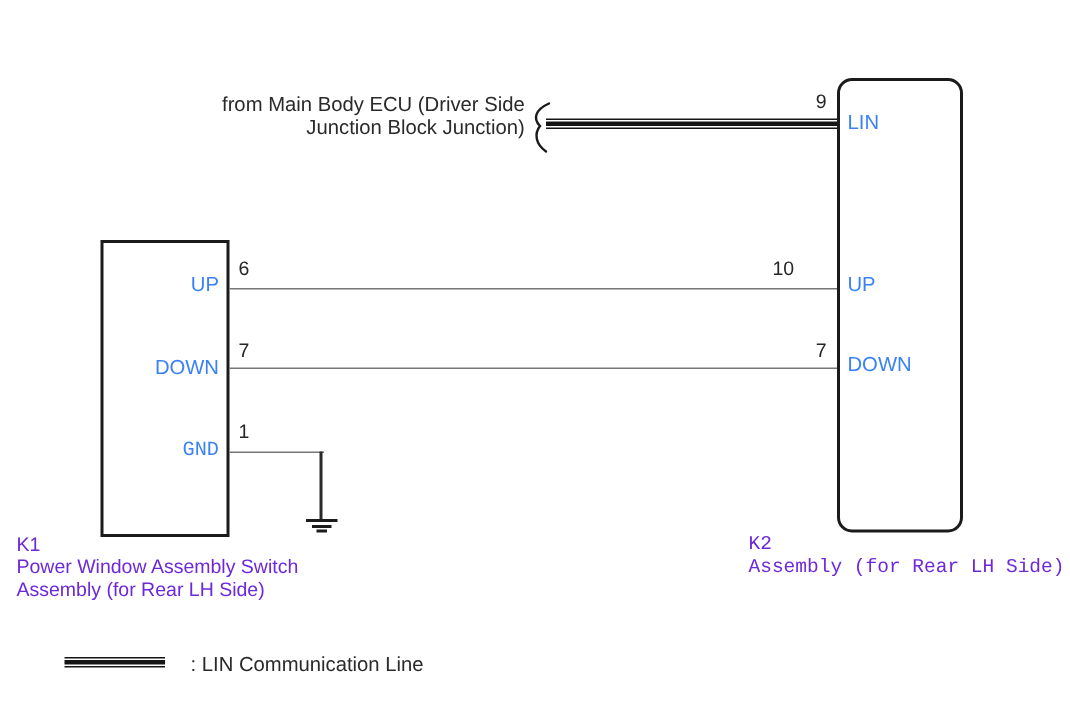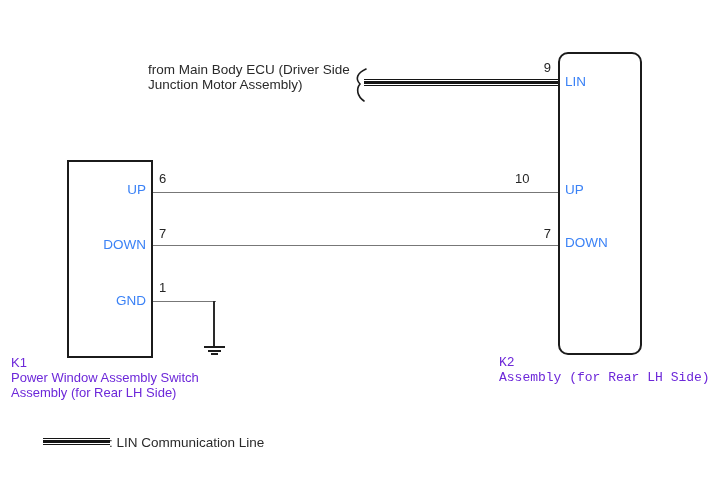--- a/index.html
+++ b/index.html
@@ -15,20 +15,21 @@
     font-family: "Liberation Sans", sans-serif;
     color: #2a2a2a;
     overflow: hidden;
   }
   .abs { position: absolute; }
   .txt {
     font-size: 13.5px;
     line-height: 15px;
     white-space: nowrap;
     color: #2a2a2a;
+    text-align: right;
   }
   .pin-num {
     position: absolute;
     font-size: 13px;
     line-height: 14px;
     white-space: nowrap;
     color: #262626;
   }
   .pin-label {
     position: absolute;
@@ -87,21 +88,21 @@
     color: #6d28d9;
   }
 </style>
 </head>
 <body>
 
 <div class="canvas">
 
   <div class="abs txt" style="left:148px; top:63px; line-height:14.5px;">
     <div>from Main Body ECU (Driver Side</div>
-    <div>Junction Motor Assembly)</div>
+    <div>Junction Block Junction)</div>
   </div>
 
   <svg class="abs" style="left:352px; top:67px;" width="18" height="36" viewBox="0 0 18 36">
     <path d="M14 2 C 5 6, 3 12, 8 17 C 4 22, 5 29, 12 34" fill="none" stroke="#1b1b1b" stroke-width="1.6" stroke-linecap="round"></path>
   </svg>
 
   <div class="lin-band" style="left:364px; top:79px; width:194px;">
     <div class="mid"></div>
   </div>
 
@@ -115,21 +116,21 @@
   <div>
     <div class="gnd-bar" style="left:204px; top:346px; width:21px;"></div>
     <div class="gnd-bar" style="left:208px; top:350px; width:13px;"></div>
     <div class="gnd-bar" style="left:211px; top:353px; width:7px;"></div>
   </div>
 
   <div class="comp-box" style="left:67px; top:160px; width:86px; height:198px;"></div>
 
   <div class="pin-label" style="left:80px; top:182px; width:66px; text-align:right;">UP</div>
   <div class="pin-label" style="left:80px; top:237px; width:66px; text-align:right;">DOWN</div>
-  <div class="pin-label" style="left:80px; top:293px; width:66px; text-align:right;">GND</div>
+  <div class="pin-label" style="left:80px; top:293px; width:66px; text-align:right;font-family:Liberation Mono, monospace;">GND</div>
 
   <div class="pin-num" style="left:159px; top:172px;">6</div>
   <div class="pin-num" style="left:159px; top:227px;">7</div>
   <div class="pin-num" style="left:159px; top:281px;">1</div>
 
   <div class="comp-box" style="left:558px; top:52px; width:84px; height:303px; border-radius:10px;"></div>
 
   <div class="pin-label" style="left:565px; top:74px;">LIN</div>
   <div class="pin-label" style="left:565px; top:182px;">UP</div>
   <div class="pin-label" style="left:565px; top:235px;">DOWN</div>
@@ -145,15 +146,15 @@
   </div>
 
   <div class="caption" style="left:499px; top:355px;font-family:Liberation Mono, monospace;">
     <div>K2</div>
     <div>Assembly (for Rear LH Side)</div>
   </div>
 
   <div class="lin-band" style="left:43px; top:438px; width:67px;">
     <div class="mid"></div>
   </div>
-  <div class="abs txt" style="left:109px; top:435px;">: LIN Communication Line</div>
+  <div class="abs txt" style="left:127px; top:435px;">: LIN Communication Line</div>
 
 </div>
 
 </body></html>

